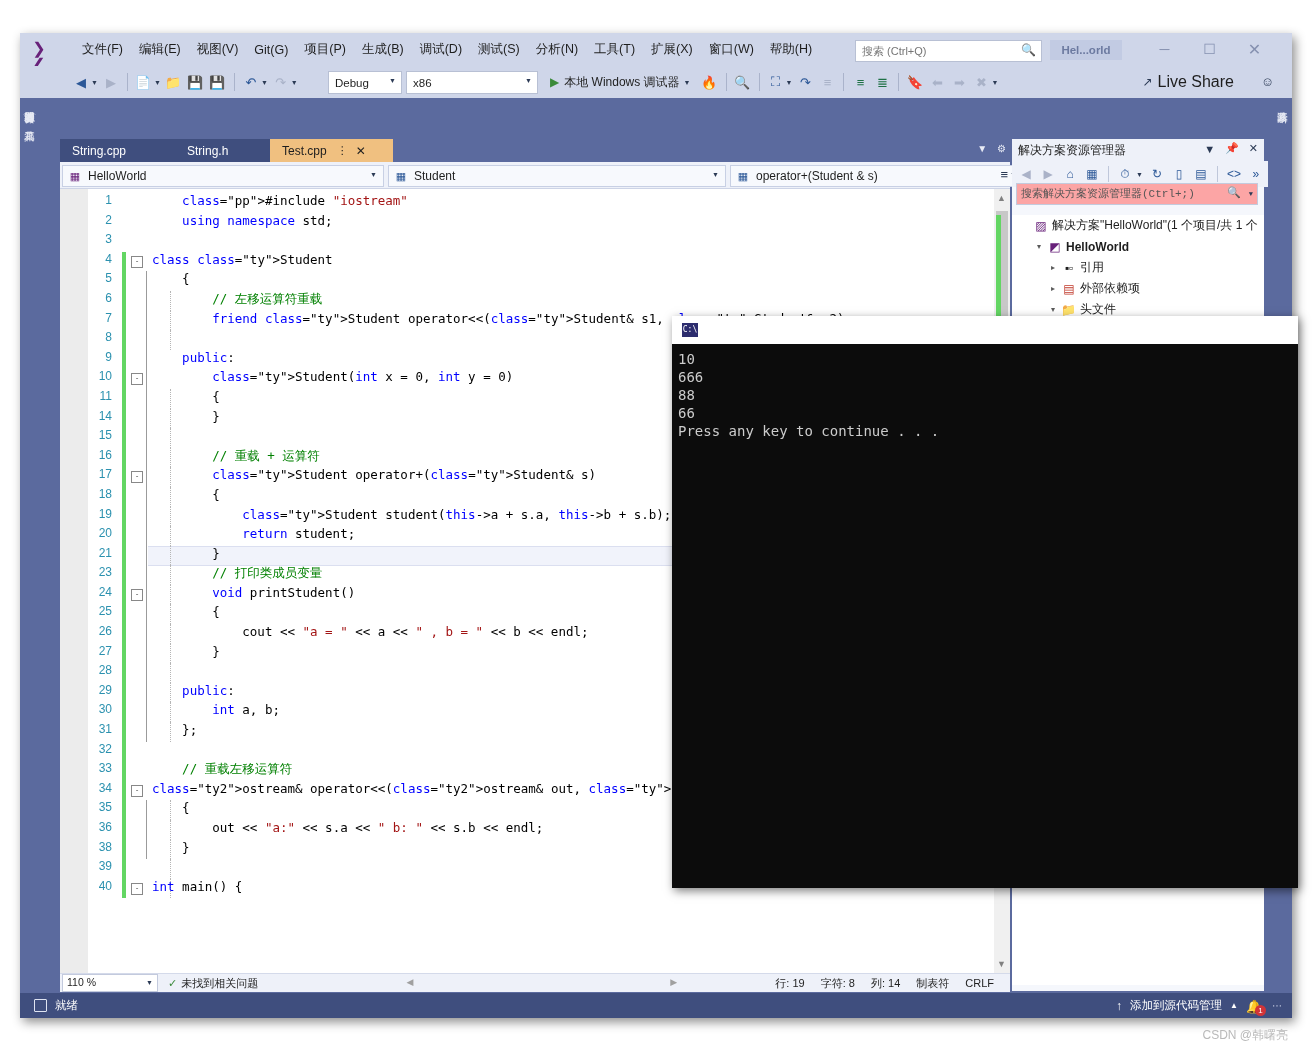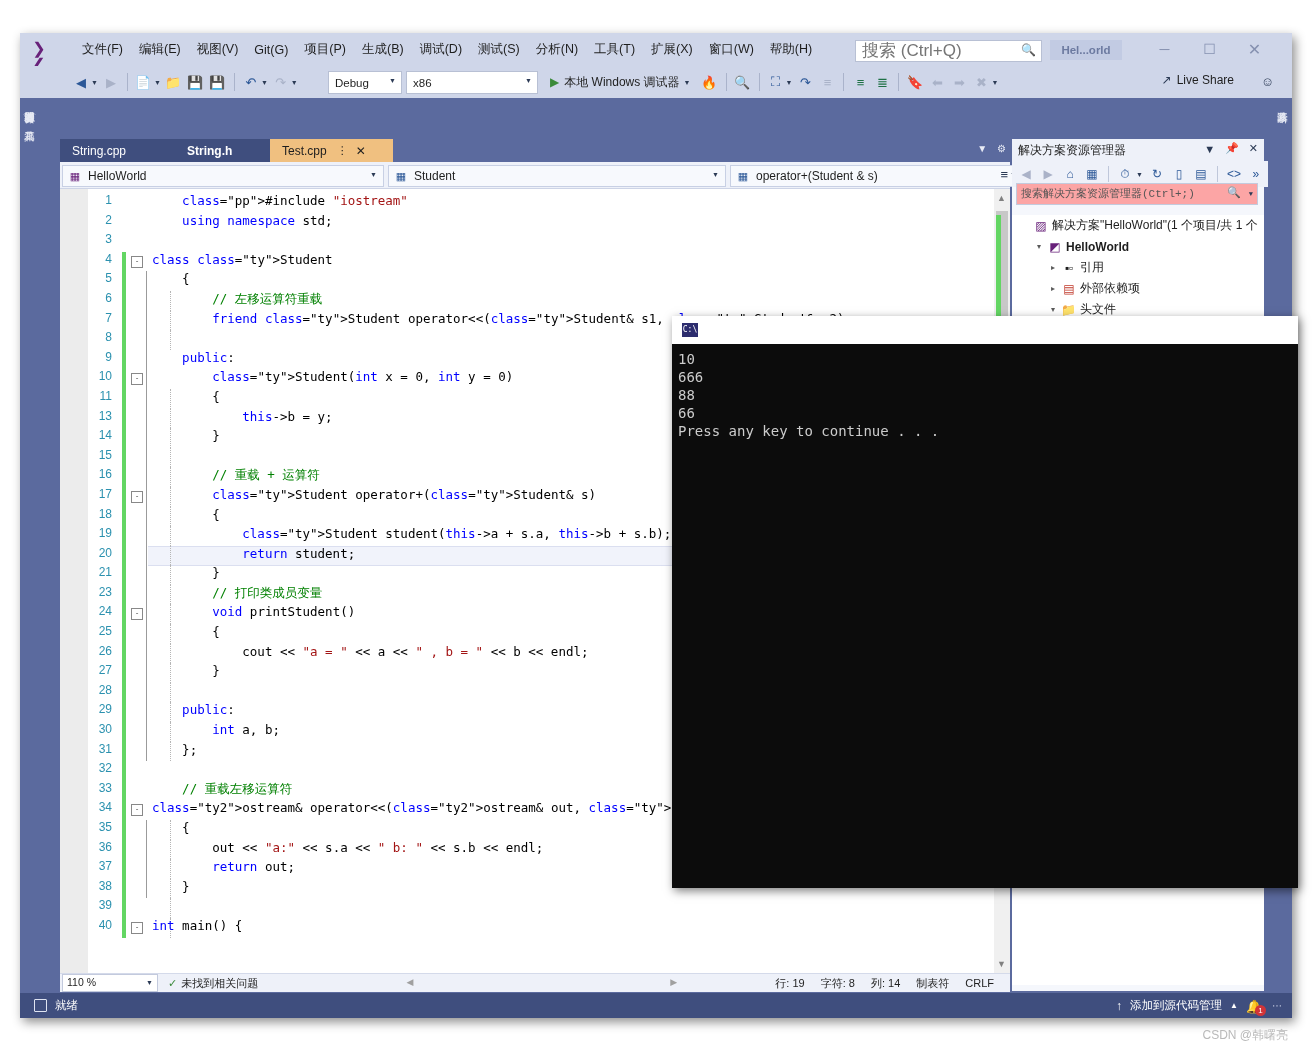--- a/index.html
+++ b/index.html
@@ -11,42 +11,42 @@
   .vs-window{position:absolute;left:20px;top:33px;width:1272px;height:985px;background:#5b6a9e;
              box-shadow:3px 4px 10px rgba(0,0,0,.45);}
 
   
   .menubar{position:absolute;left:0;top:0;width:1272px;height:33px;background:#cfd6e9;}
   .vs-logo{position:absolute;left:10px;top:8px;width:18px;height:16px;color:#68217a;font-size:16px;line-height:16px;text-align:center;}
   .menu-items{position:absolute;left:54px;top:0;height:33px;display:flex;align-items:center;}
   .menu-item{font-size:12.5px;color:#1e1e1e;padding:4px 8px;white-space:nowrap;cursor:default;}
   .qsearch{position:absolute;left:835px;top:7px;width:185px;height:20px;background:#fff;border:1px solid #b8c0d4;}
   .qsearch input{position:absolute;left:4px;top:1px;width:150px;height:16px;border:0;outline:0;background:transparent;
-                 font-family:"Liberation Sans",sans-serif;font-size:17px;color:#4a4a4a;}
+                 font-family:"Liberation Sans",sans-serif;font-size:11px;color:#4a4a4a;}
   .qsearch .mag{position:absolute;right:5px;top:2px;font-size:12px;color:#2b3a55;}
   .winname{position:absolute;left:1030px;top:7px;width:72px;height:20px;background:#c2cbe3;color:#6c7aa0;
            font-size:11.5px;line-height:20px;text-align:center;font-weight:bold;}
   .wbtn{position:absolute;top:0;width:45px;height:33px;line-height:33px;text-align:center;font-size:14px;color:#8691b0;}
   .wbtn.min{left:1122px;} .wbtn.max{left:1167px;} .wbtn.close{left:1212px;font-size:16px;}
 
   
   .toolbar{position:absolute;left:0;top:33px;width:1272px;height:32px;background:#cfd6e9;}
   .tb{position:absolute;top:0;height:32px;display:flex;align-items:center;}
   .tbi{width:22px;height:26px;display:flex;align-items:center;justify-content:center;font-size:13px;color:#2b5797;cursor:default;}
   .tbi.dis{color:#a9b2c8;}
   .tbsep{width:1px;height:18px;background:#aab3cb;margin:0 5px;}
   .tbcaret{font-size:7px;color:#2b3a55;margin:0 2px 0 -1px;}
   .combo{height:21px;background:#fff;border:1px solid #b8c0d4;display:flex;align-items:center;position:relative;}
   .combo span.lbl{font-size:11.5px;color:#1e1e1e;padding-left:6px;}
   .combo span.dd{position:absolute;right:5px;top:5px;font-size:7px;color:#2b3a55;}
   .runbtn{display:flex;align-items:center;gap:5px;padding:0 6px;height:26px;}
   .runbtn .play{color:#3a8a3a;font-size:12px;}
   .runbtn .lbl{font-size:12px;color:#1e1e1e;white-space:nowrap;}
   .liveshare{position:absolute;right:58px;top:7px;display:flex;align-items:center;gap:5px;}
-  .liveshare .lbl{font-size:12px;color:#1e1e1e;}
+  .liveshare .lbl{font-size:16px;color:#1e1e1e;}
 
   
   .vtabs{position:absolute;left:0;top:65px;width:19px;height:920px;background:#5b6a9e;}
   .vtab{writing-mode:vertical-rl;text-orientation:upright;font-size:10.5px;color:#e8ebf5;letter-spacing:0px;
         margin:6px 0 0 3px;white-space:nowrap;line-height:13px;cursor:default;}
   .vtab.sep{border-top:1px solid #7986b3;padding-top:8px;margin-top:10px;}
   .vtabs-right{position:absolute;right:0;top:65px;width:19px;height:920px;background:#5b6a9e;}
 
   
   .editor-dock{position:absolute;left:40px;top:106px;width:950px;height:852px;background:#f5f5f5;}
@@ -258,21 +258,21 @@
     <div class="vtabs-right">
       <div class="vtab">诊断工具</div>
     </div>
 
     <div class="editor-dock">
 
       <div class="doctabs">
         <div class="dtab" style="left:0;width:113px;">
           <span>String.cpp</span>
         </div>
-        <div class="dtab" style="left:115px;width:93px;font-weight:bold;">
+        <div class="dtab" style="left:115px;width:93px;">
           <span>String.h</span>
         </div>
         <div class="dtab active" style="left:210px;width:99px;">
           <span>Test.cpp</span>
           <span class="pin">⋮</span>
           <span class="x">✕</span>
         </div>
         <div class="tabstrip-right">
           <span>▼</span>
           <span>⚙</span>
@@ -306,21 +306,20 @@
             <div class="crow"><span class="lnum">2</span><span class="ctext">    <span class="k">using</span> <span class="k">namespace</span> std;</span></div>
             <div class="crow"><span class="lnum">3</span><span class="ctext"></span></div>
             <div class="crow"><span class="lnum">4</span><span class="chg"></span><span class="fold">-</span><span class="ctext"><span class="k">class</span> <span <span="" class="k">class</span>="ty"&gt;Student</span></div>
             <div class="crow"><span class="lnum">5</span><span class="chg"></span><span class="vbar"></span><span class="ctext">    {</span></div>
             <div class="crow"><span class="lnum">6</span><span class="chg"></span><span class="vbar"></span><span class="indentline" style="left: 110px;"></span><span class="ctext">        <span class="cm">// 左移运算符重载</span></span></div>
             <div class="crow"><span class="lnum">7</span><span class="chg"></span><span class="vbar"></span><span class="indentline" style="left: 110px;"></span><span class="ctext">        <span class="k">friend</span> <span <span="" class="k">class</span>="ty"&gt;Student operator&lt;&lt;(<span <span="" class="k">class</span>="ty"&gt;Student&amp; s1, <span <span="" class="k">class</span>="ty"&gt;Student&amp; s2);</span></div>
             <div class="crow"><span class="lnum">8</span><span class="chg"></span><span class="vbar"></span><span class="indentline" style="left: 110px;"></span><span class="ctext"></span></div>
             <div class="crow"><span class="lnum">9</span><span class="chg"></span><span class="vbar"></span><span class="ctext">    <span class="k">public</span>:</span></div>
             <div class="crow"><span class="lnum">10</span><span class="chg"></span><span class="vbar"></span><span class="fold">-</span><span class="ctext">        <span <span="" class="k">class</span>="ty"&gt;Student(<span class="k">int</span> x = 0, <span class="k">int</span> y = 0)</span></div>
             <div class="crow"><span class="lnum">11</span><span class="chg"></span><span class="vbar"></span><span class="indentline" style="left: 110px;"></span><span class="ctext">        {</span></div>
-            <div class="crow"><span class="lnum">13</span><span class="chg"></span><span class="vbar"></span><span class="indentline" style="left: 110px;"></span><span class="ctext">            <span class="k">this</span>-&gt;b = y;</span></div>
             <div class="crow"><span class="lnum">14</span><span class="chg"></span><span class="vbar"></span><span class="indentline" style="left: 110px;"></span><span class="ctext">        }</span></div>
             <div class="crow"><span class="lnum">15</span><span class="chg"></span><span class="vbar"></span><span class="indentline" style="left: 110px;"></span><span class="ctext"></span></div>
             <div class="crow"><span class="lnum">16</span><span class="chg"></span><span class="vbar"></span><span class="indentline" style="left: 110px;"></span><span class="ctext">        <span class="cm">// 重载 + 运算符</span></span></div>
             <div class="crow"><span class="lnum">17</span><span class="chg"></span><span class="vbar"></span><span class="fold">-</span><span class="indentline" style="left: 110px;"></span><span class="ctext">        <span <span="" class="k">class</span>="ty"&gt;Student operator+(<span <span="" class="k">class</span>="ty"&gt;Student&amp; s)</span></div>
             <div class="crow"><span class="lnum">18</span><span class="chg"></span><span class="vbar"></span><span class="indentline" style="left: 110px;"></span><span class="ctext">        {</span></div>
             <div class="crow"><span class="lnum">19</span><span class="chg"></span><span class="vbar"></span><span class="indentline" style="left: 110px;"></span><span class="ctext">            <span <span="" class="k">class</span>="ty"&gt;Student student(<span class="k">this</span>-&gt;a + s.a, <span class="k">this</span>-&gt;b + s.b);</span></div>
             <div class="crow"><span class="lnum">20</span><span class="chg"></span><span class="vbar"></span><span class="indentline" style="left: 110px;"></span><span class="ctext">            <span class="k">return</span> student;</span></div>
             <div class="crow"><span class="lnum">21</span><span class="chg"></span><span class="vbar"></span><span class="indentline" style="left: 110px;"></span><span class="ctext">        }</span></div>
             <div class="crow"><span class="lnum">23</span><span class="chg"></span><span class="vbar"></span><span class="indentline" style="left: 110px;"></span><span class="ctext">        <span class="cm">// 打印类成员变量</span></span></div>
             <div class="crow"><span class="lnum">24</span><span class="chg"></span><span class="vbar"></span><span class="fold">-</span><span class="indentline" style="left: 110px;"></span><span class="ctext">        <span class="k">void</span> printStudent()</span></div>
@@ -329,21 +328,20 @@
             <div class="crow"><span class="lnum">27</span><span class="chg"></span><span class="vbar"></span><span class="indentline" style="left: 110px;"></span><span class="ctext">        }</span></div>
             <div class="crow"><span class="lnum">28</span><span class="chg"></span><span class="vbar"></span><span class="indentline" style="left: 110px;"></span><span class="ctext"></span></div>
             <div class="crow"><span class="lnum">29</span><span class="chg"></span><span class="vbar"></span><span class="indentline" style="left: 110px;"></span><span class="ctext">    <span class="k">public</span>:</span></div>
             <div class="crow"><span class="lnum">30</span><span class="chg"></span><span class="vbar"></span><span class="indentline" style="left: 110px;"></span><span class="ctext">        <span class="k">int</span> a, b;</span></div>
             <div class="crow"><span class="lnum">31</span><span class="chg"></span><span class="vbar"></span><span class="indentline" style="left: 110px;"></span><span class="ctext">    };</span></div>
             <div class="crow"><span class="lnum">32</span><span class="chg"></span><span class="ctext"></span></div>
             <div class="crow"><span class="lnum">33</span><span class="chg"></span><span class="ctext">    <span class="cm">// 重载左移运算符</span></span></div>
             <div class="crow"><span class="lnum">34</span><span class="chg"></span><span class="fold">-</span><span class="ctext"><span <span="" class="k">class</span>="ty2"&gt;ostream&amp; operator&lt;&lt;(<span <span="" class="k">class</span>="ty2"&gt;ostream&amp; out, <span <span="" class="k">class</span>="ty"&gt;Student&amp; s)</span></div>
             <div class="crow"><span class="lnum">35</span><span class="chg"></span><span class="vbar"></span><span class="indentline" style="left: 110px;"></span><span class="ctext">    {</span></div>
             <div class="crow"><span class="lnum">36</span><span class="chg"></span><span class="vbar"></span><span class="indentline" style="left: 110px;"></span><span class="ctext">        out &lt;&lt; <span class="st">"a:"</span> &lt;&lt; s.a &lt;&lt; <span class="st">" b: "</span> &lt;&lt; s.b &lt;&lt; endl;</span></div>
-            <div class="crow"><span class="lnum">37</span><span class="chg"></span><span class="vbar"></span><span class="indentline" style="left: 110px;"></span><span class="ctext">        <span class="k">return</span> out;</span></div>
             <div class="crow"><span class="lnum">38</span><span class="chg"></span><span class="vbar"></span><span class="indentline" style="left: 110px;"></span><span class="ctext">    }</span></div>
             <div class="crow"><span class="lnum">39</span><span class="chg"></span><span class="indentline" style="left: 110px;"></span><span class="ctext"></span></div>
             <div class="crow"><span class="lnum">40</span><span class="chg"></span><span class="fold">-</span><span class="indentline" style="left: 110px;"></span><span class="ctext"><span class="k">int</span> main() {</span></div>
           </div>
       </div>
 
       <div class="vscroll">
         <div class="arrU">▲</div>
         <div class="thumb"></div>
         <div class="grn"></div>

